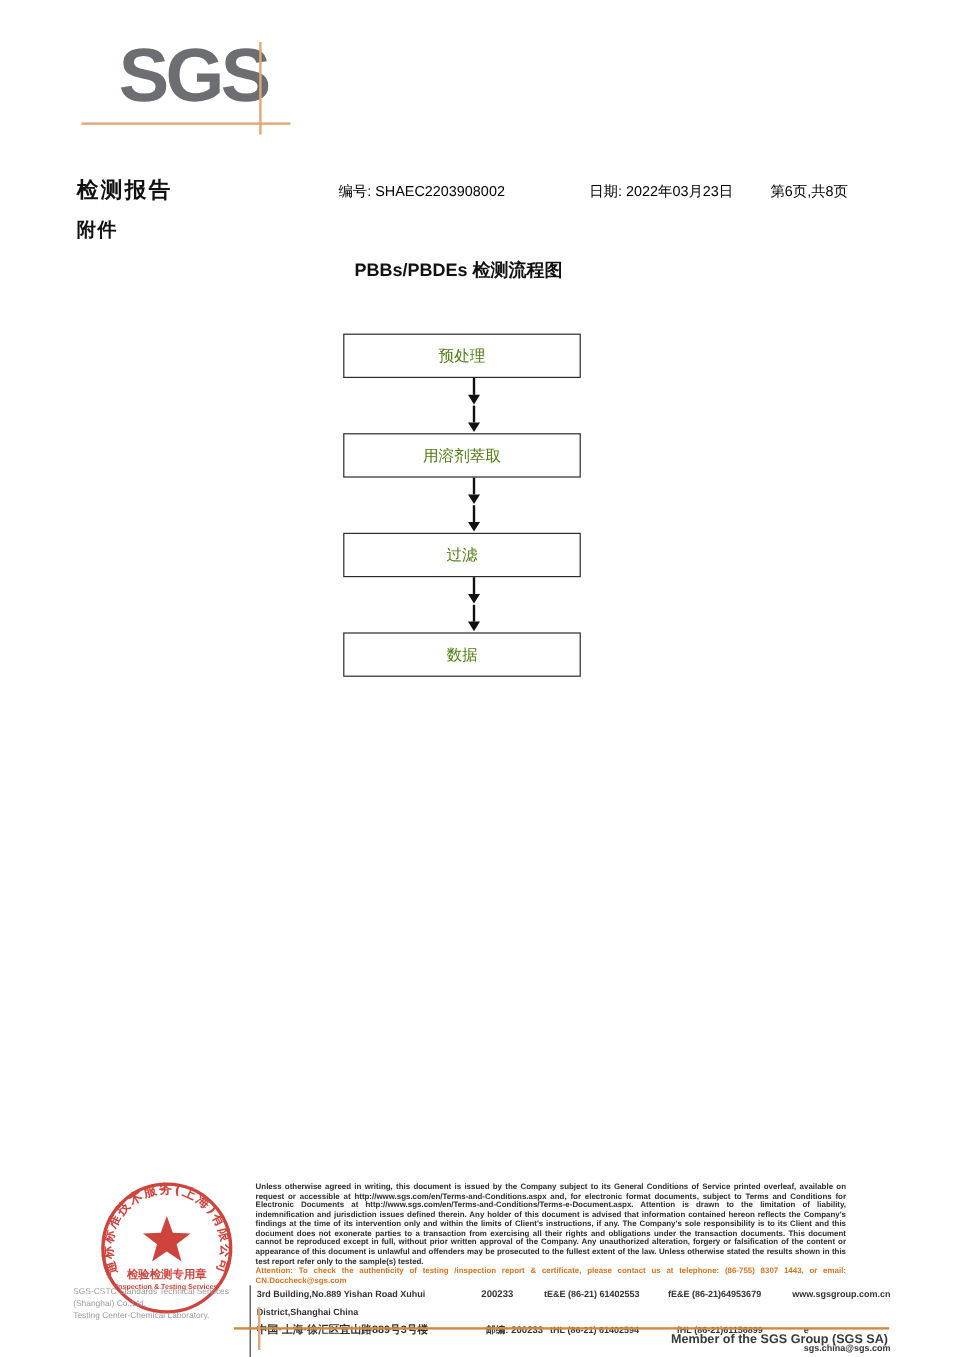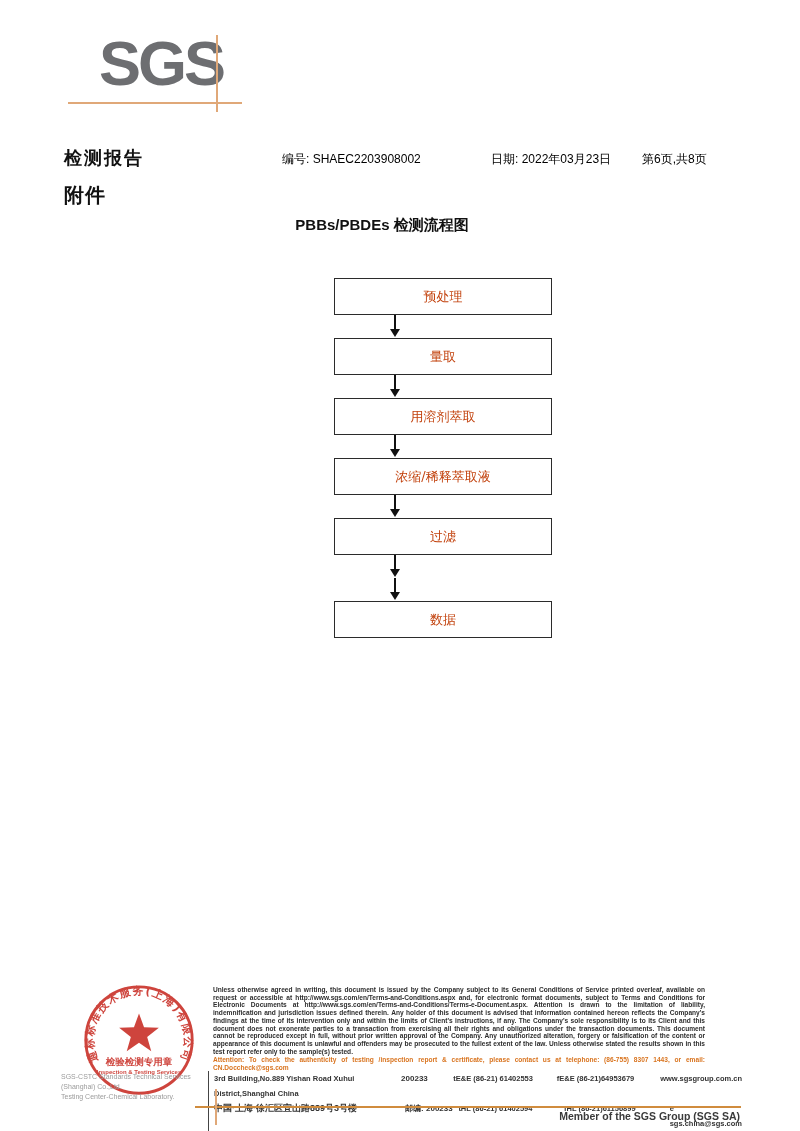--- a/index.html
+++ b/index.html
@@ -16,29 +16,29 @@
     font-family:"Liberation Sans","DejaVu Sans",sans-serif;
   }
   .logo-hline{position:absolute;left:68px;top:102px;width:174px;height:2px;background:#e0a878;}
   .logo-vline{position:absolute;left:216px;top:35px;width:2px;height:77px;background:#e0a878;}
   
   .report-title{position:absolute;left:64px;top:146px;font-size:18px;font-weight:bold;letter-spacing:2px;}
   .hdr{position:absolute;top:151px;font-size:12px;color:#000;}
   .hdr-no{left:282px;}
   .hdr-date{left:491px;}
   .hdr-page{left:642px;}
-  .attachment{position:absolute;left:64px;top:182px;font-size:20px;font-weight:bold;letter-spacing:1px;}
+  .attachment{position:absolute;left:64px;top:182px;font-size:16px;font-weight:bold;letter-spacing:1px;}
   
   .flow-title{position:absolute;left:0;top:216px;width:764px;text-align:center;font-size:15px;font-weight:bold;}
   .flowchart{position:absolute;left:286px;top:278px;width:217px;}
   .flow-box{
-    box-sizing:border-box;width:218px;height:37px;border:1.5px solid #2b2b2b;
+    box-sizing:border-box;width:198px;height:37px;border:1.5px solid #2b2b2b;
     display:flex;align-items:center;justify-content:center;
     font-family:"DejaVu Serif","Liberation Serif",serif;
-    font-size:13px;color:#c2410c;background:#fff;margin-left:48px;
+    font-size:13px;color:#4d7c0f;background:#fff;
   }
   .flow-arrow{height:23px;display:flex;justify-content:center;align-items:flex-start;}
   .arrow-shaft{width:2px;height:14px;background:#111;position:relative;}
   .arrow-shaft::after{
     content:"";position:absolute;left:-4px;bottom:-8px;
     border-left:5px solid transparent;border-right:5px solid transparent;border-top:8px solid #111;
   }
   
   .stamp{position:absolute;left:82px;top:983px;width:114px;height:114px;opacity:.95;}
   .company-lines{position:absolute;left:61px;top:1072px;width:160px;font-size:7px;line-height:10px;color:#9b9b9b;}
@@ -79,29 +79,27 @@
 <div class="hdr hdr-page">第6页,共8页</div>
 <div class="attachment">附件</div>
 
 <div class="flow-title">PBBs/PBDEs 检测流程图</div>
 
 <div class="flowchart">
   <div class="flow-box">预处理</div>
   <div class="flow-arrow">
       <div class="arrow-shaft"></div>
     </div>
-  <div class="flow-box">量取</div>
   <div class="flow-arrow">
       <div class="arrow-shaft"></div>
     </div>
   <div class="flow-box">用溶剂萃取</div>
   <div class="flow-arrow">
       <div class="arrow-shaft"></div>
     </div>
-  <div class="flow-box">浓缩/稀释萃取液</div>
   <div class="flow-arrow">
       <div class="arrow-shaft"></div>
     </div>
   <div class="flow-box">过滤</div>
   <div class="flow-arrow">
       <div class="arrow-shaft"></div>
     </div>
   <div class="flow-arrow">
       <div class="arrow-shaft"></div>
     </div>

